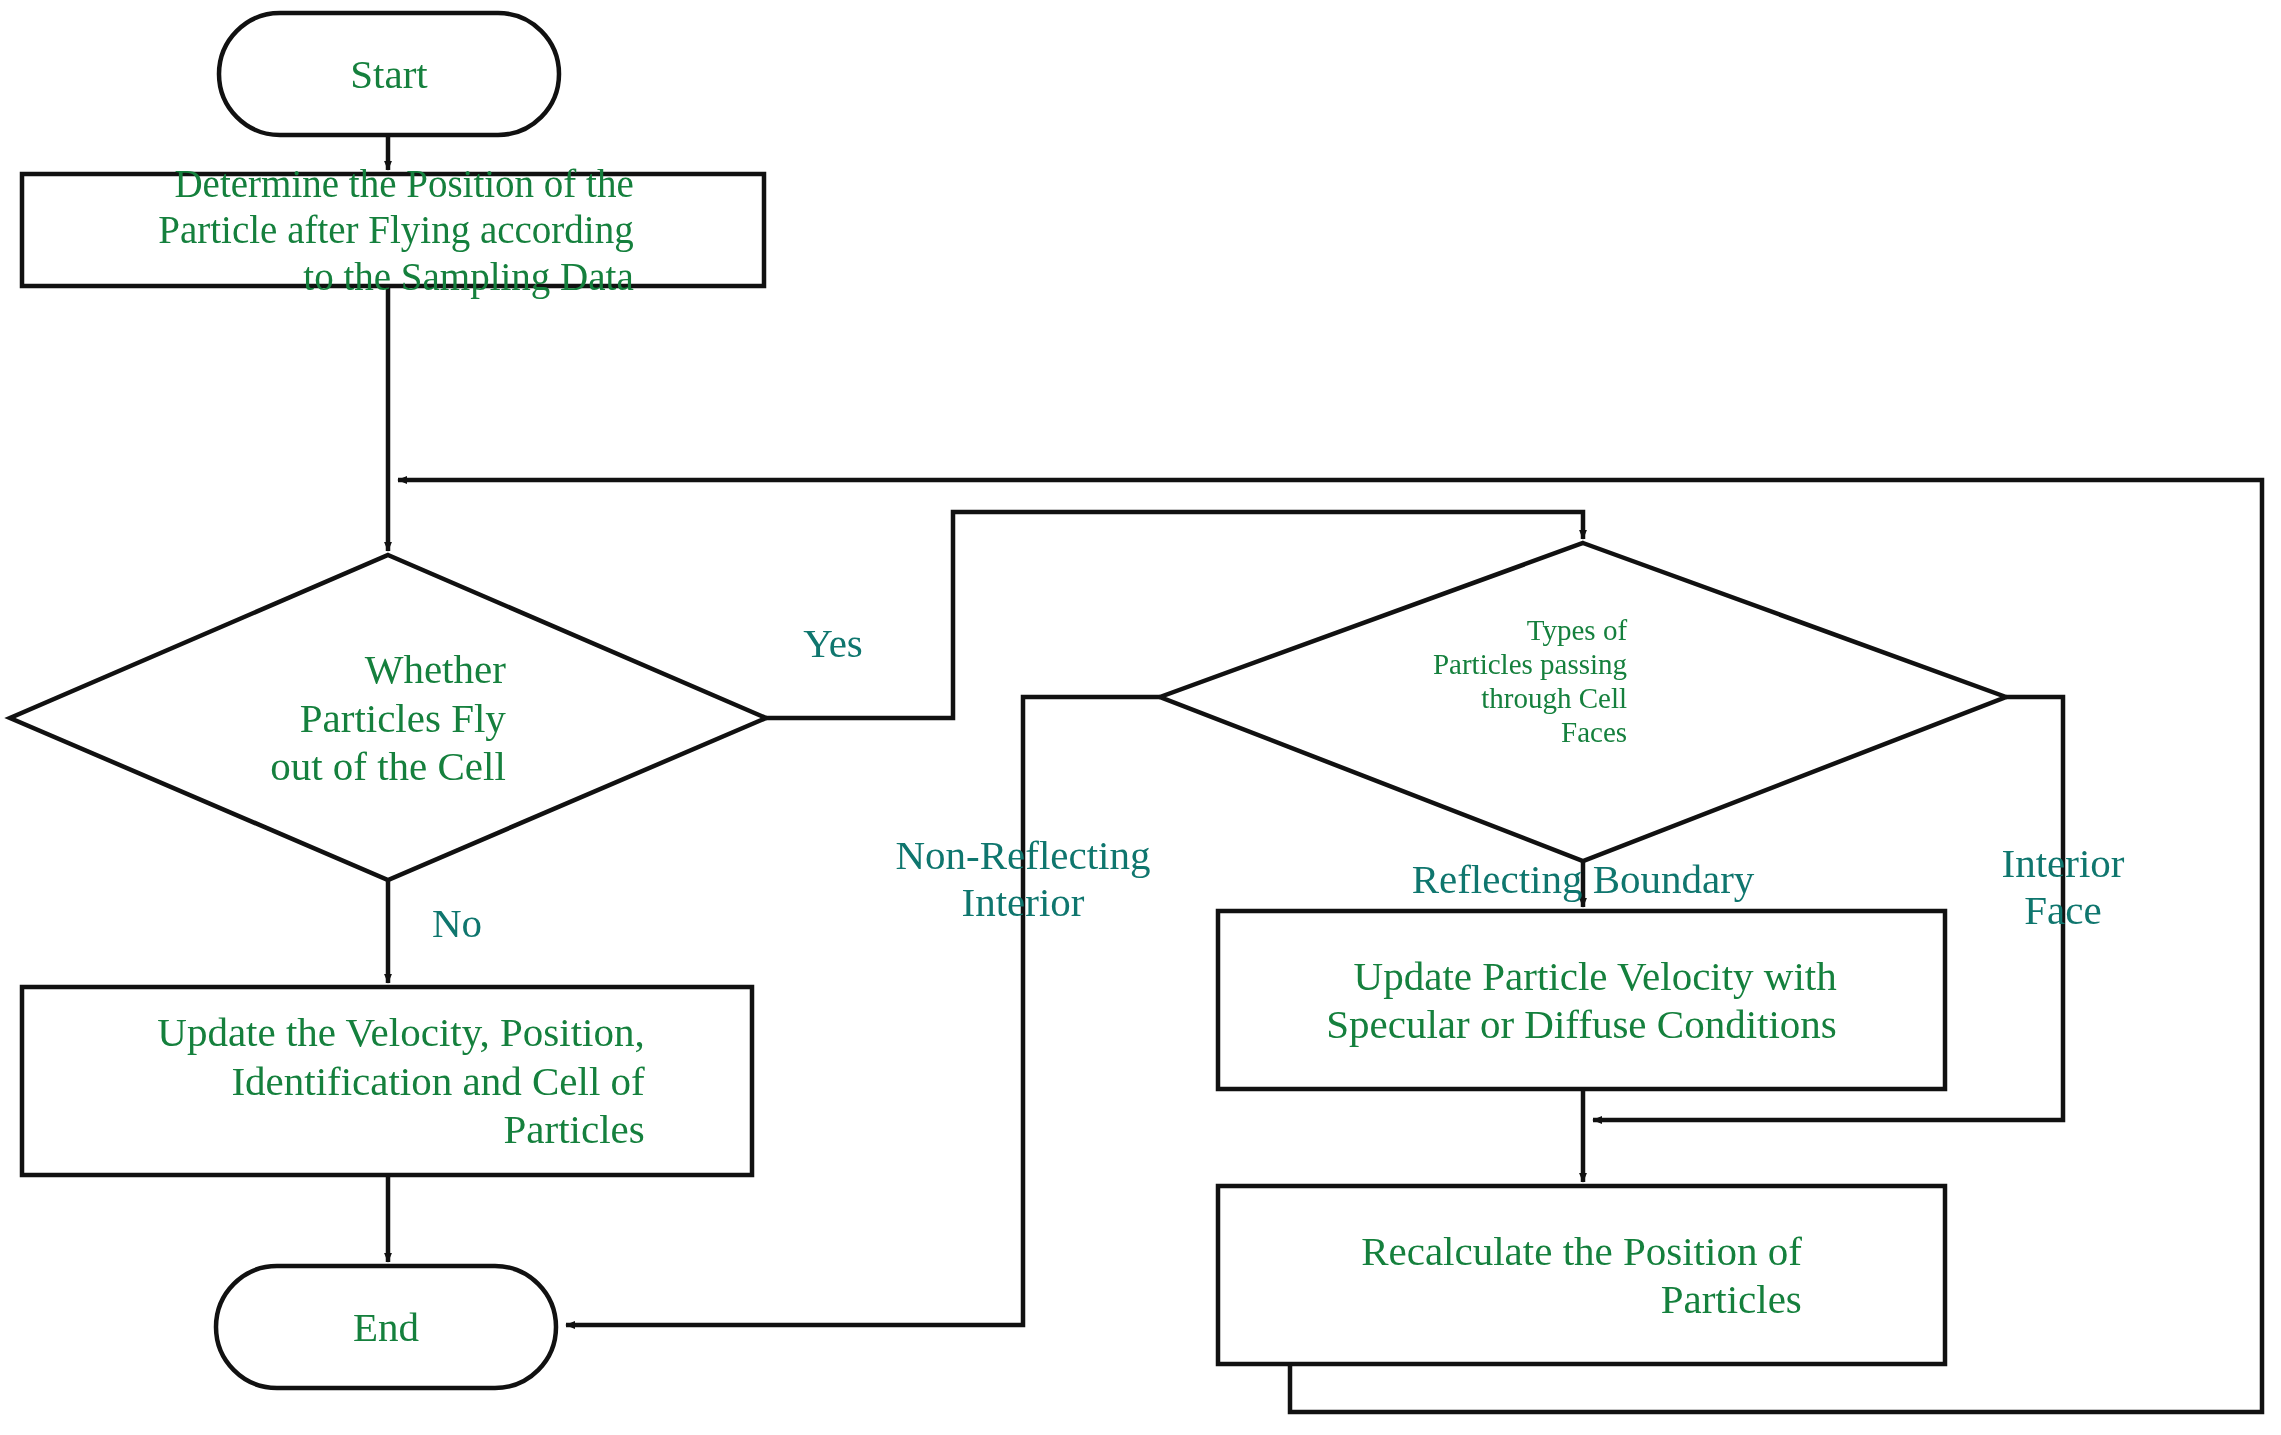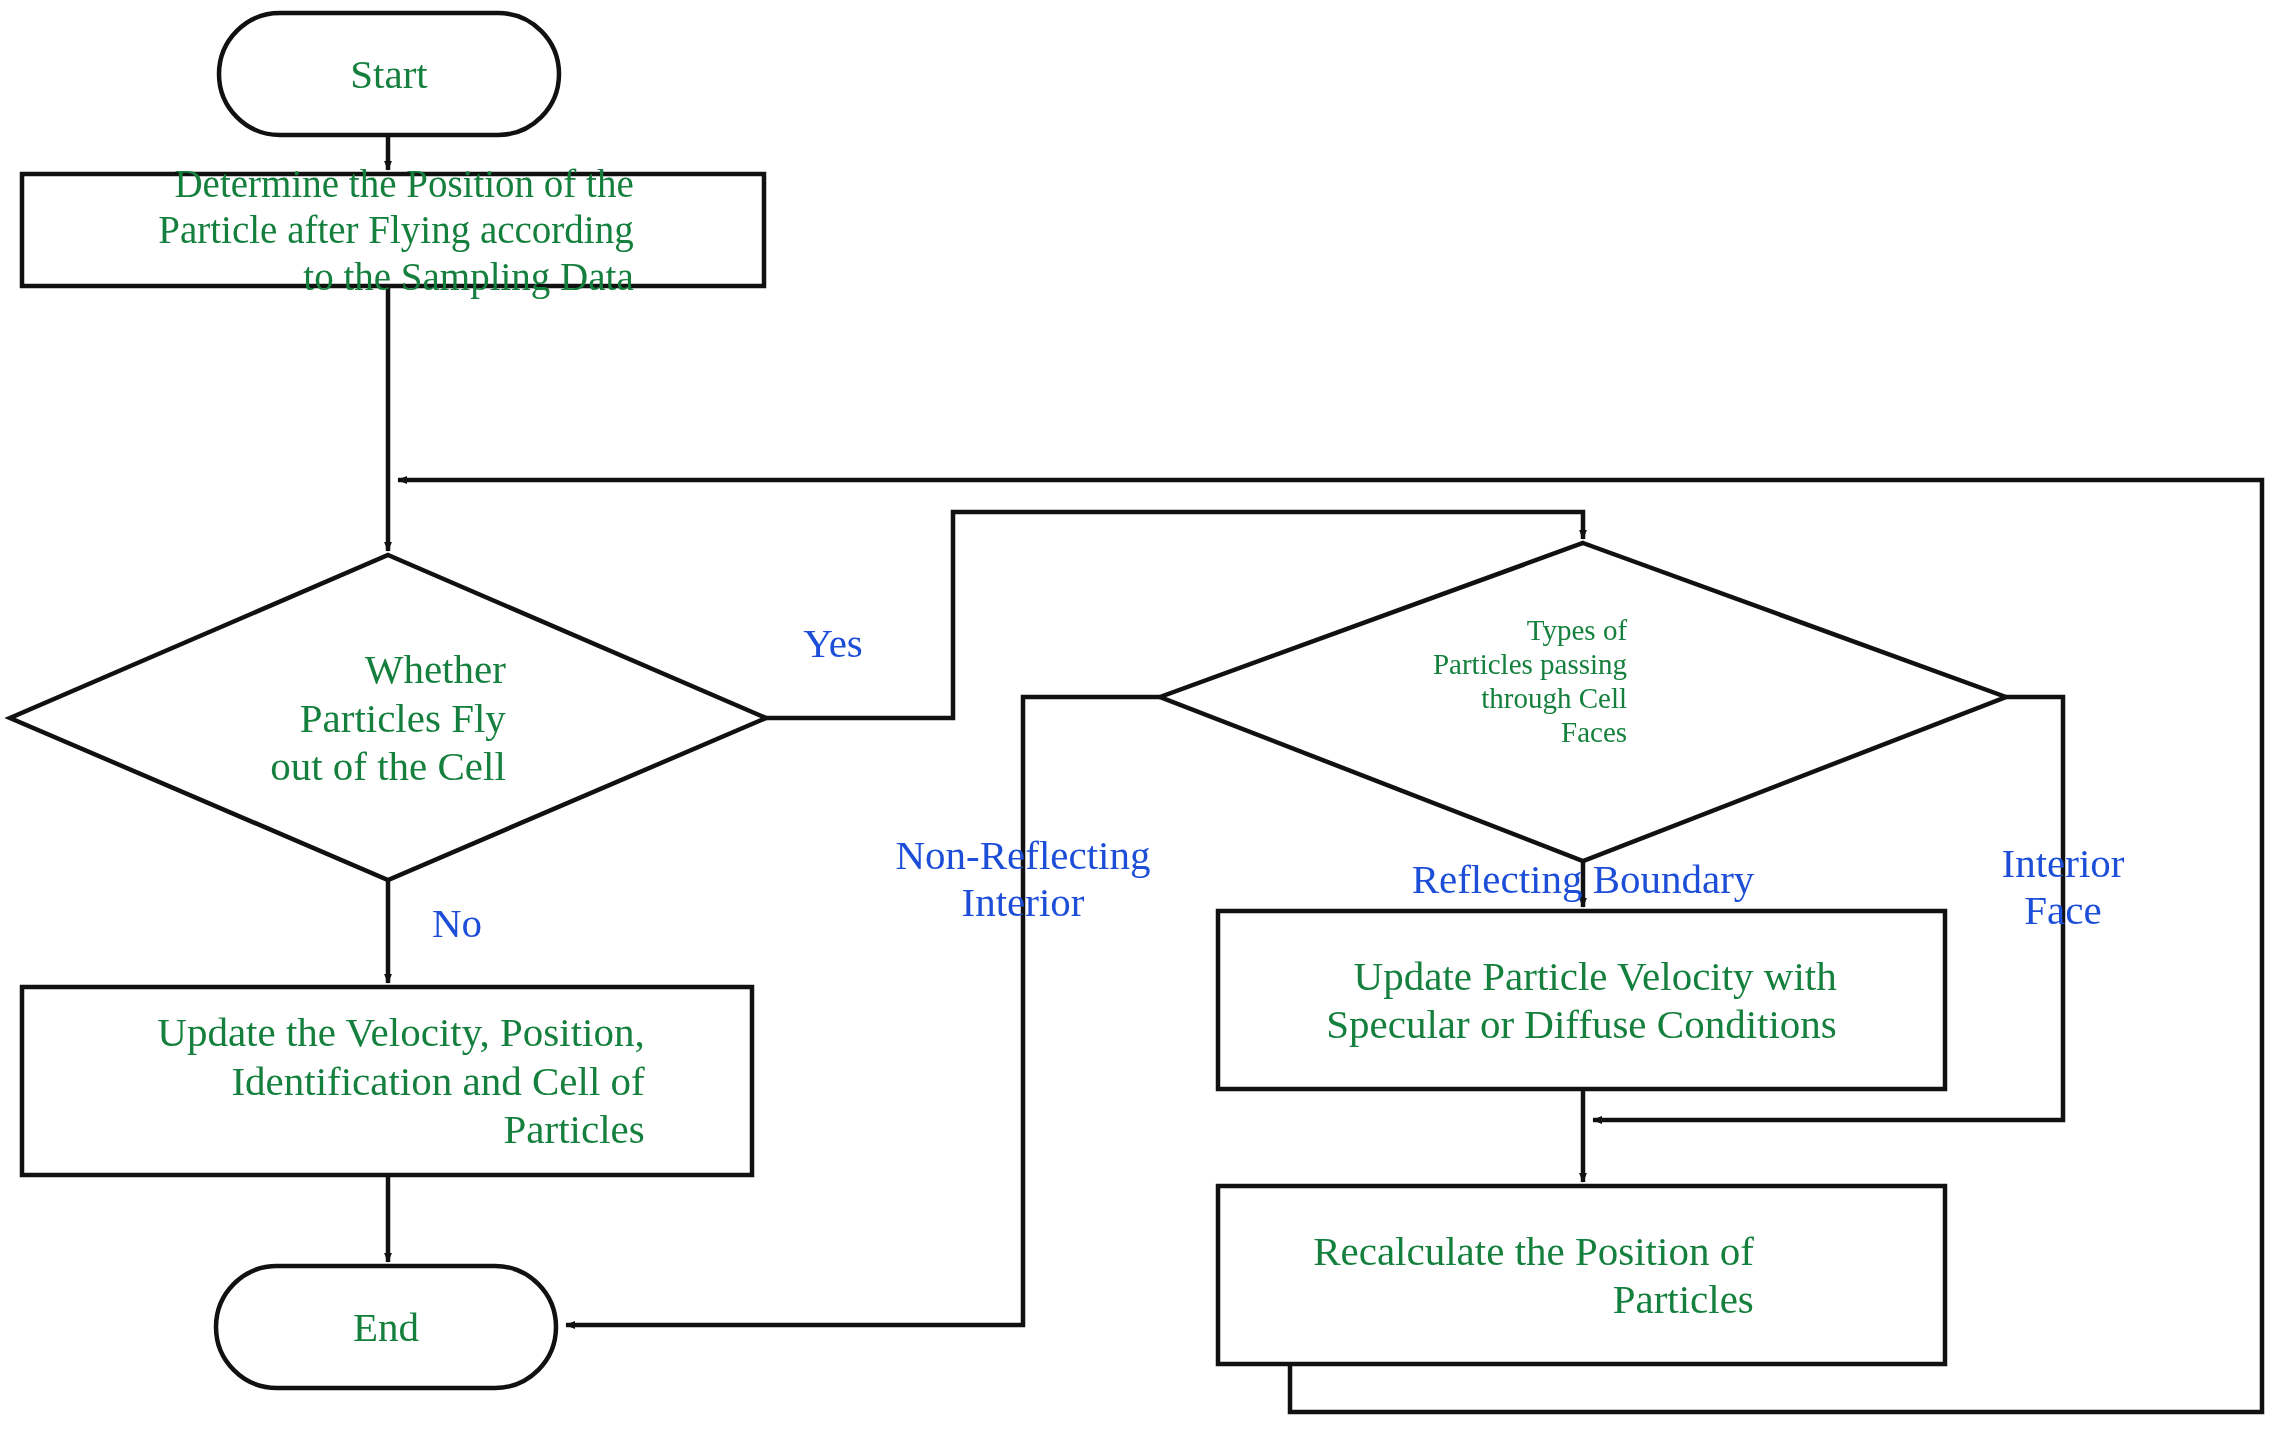--- a/index.html
+++ b/index.html
@@ -28,21 +28,21 @@
     align-items: center;
     justify-content: center;
     text-align: right;
     color: #15803d;
     line-height: 1.18;
     white-space: pre-line;
     pointer-events: none;
   }
   .edge-label {
     position: absolute;
-    color: #1d4ed8;
+    color: #0f766e;
     text-align: center;
     line-height: 1.15;
     white-space: pre-line;
   }
 </style>
 </head>
 <body>
 
 <div id="canvas">
 
@@ -117,21 +117,21 @@
 through Cell
 Faces</div>
 
   <div class="node-text" style="left:34px; top:987px; width:734px; height:188px; font-size:41px;">Update the Velocity, Position,
 Identification and Cell of
 Particles</div>
 
   <div class="node-text" style="left:1222px; top:911px; width:719px; height:178px; font-size:41px;">Update Particle Velocity with
 Specular or Diffuse Conditions</div>
 
-  <div class="node-text" style="left:1174px; top:1186px; width:719px; height:178px; font-size:41px;">Recalculate the Position of
+  <div class="node-text" style="left:1222px; top:1186px; width:719px; height:178px; font-size:41px;">Recalculate the Position of
 Particles</div>
 
   <div class="node-text" style="left:216px; top:1266px; width:340px; height:122px; font-size:41px;">End</div>
 
   <div class="edge-label" style="left:768px; top:620px; width:130px; font-size:41px;">Yes</div>
 
   <div class="edge-label" style="left:400px; top:900px; width:120px; font-size:41px; text-align:left;margin-left:32px;">No</div>
 
   <div class="edge-label" style="left:838px; top:832px; width:370px; font-size:41px;">Non-Reflecting
 Interior</div>

